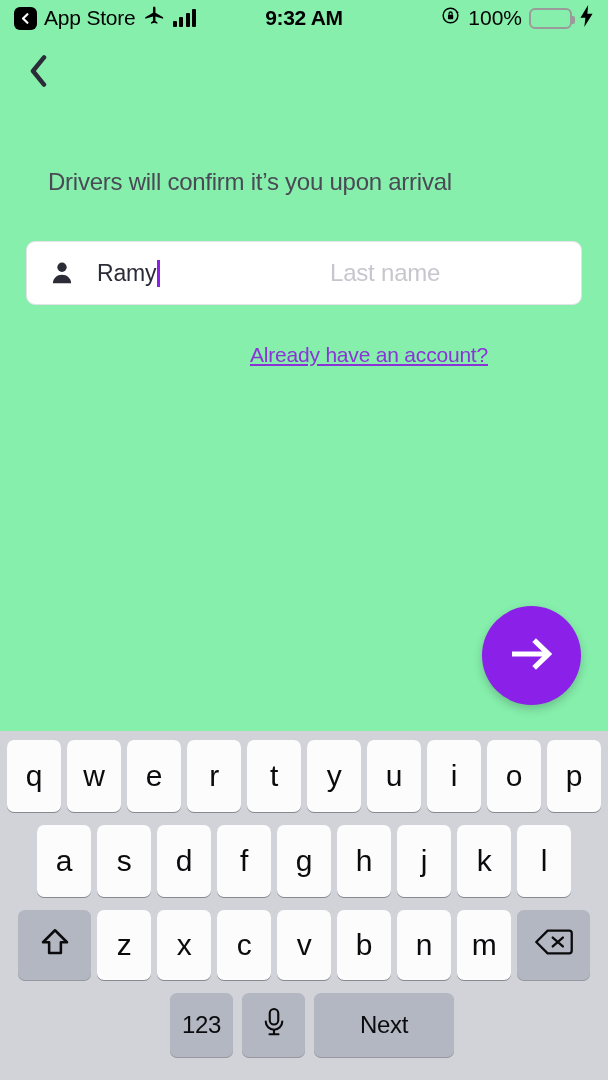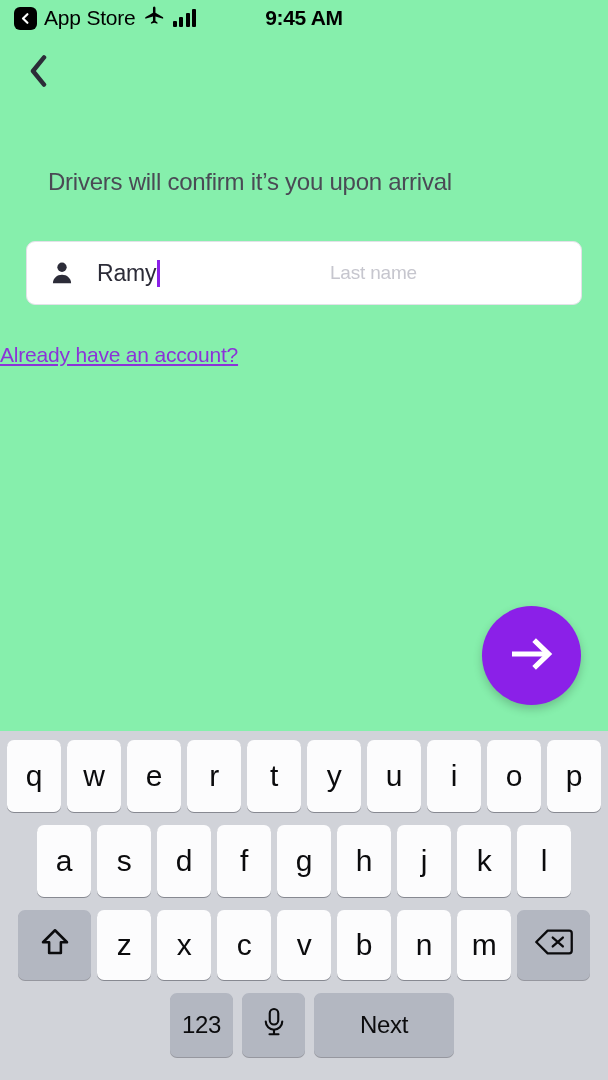--- a/index.html
+++ b/index.html
@@ -69,27 +69,27 @@
     display:flex; align-items:center; padding:0 22px;
   }
   .person-icon { flex:none; width:26px; height:26px; margin-right:22px; display:block; }
   .name-wrap { display:flex; align-items:center; }
   .first-name { font-size:23px; color:#2C2C38; letter-spacing:-0.2px; }
   .caret {
     display:inline-block; width:3px; height:27px; background:#8B20E8;
     margin-left:1px;
   }
   .placeholder {
-    position:absolute; left:303px; font-size:19px; color:#C6C6CE;
+    position:absolute; left:303px; font-size:24px; color:#C6C6CE;
     letter-spacing:-0.2px;
   }
 
   
   .acct-link {
-    position:absolute; top:343px; left:0; width:488px; text-align:left;
+    position:absolute; top:343px; left:0; width:488px; text-align:right;
     font-size:21px; color:#8B33D8; letter-spacing:-0.2px;text-decoration:underline;
   }
 
   
   .fab {
     position:absolute; top:606px; left:482px; width:99px; height:99px;
     border-radius:50%; background:#8B20E8; border:none;
     display:flex; align-items:center; justify-content:center;
     box-shadow:0 4px 10px rgba(0,0,0,0.20);
   }
@@ -142,22 +142,41 @@
           </svg>
       </span>
       <span class="bars">
         <i style="height:6px"></i>
           <i style="height:10px"></i>
           <i style="height:14px"></i>
           <i style="height:18px"></i>
       </span>
     </div>
 
-    <div class="sb-center">9:45 AM</div>
-
+    <div class="sb-center">9:32 AM</div>
+
+    <div class="sb-right">
+      <span>
+        <svg width="21" height="21" viewBox="0 0 24 24">
+          <circle cx="12" cy="12" r="8.4" fill="none" stroke="#000" stroke-width="1.7"></circle>
+          <rect x="9.1" y="11.2" width="6" height="5.2" rx="1" fill="#000"></rect>
+          <path d="M10.4 11.2v-1.5a1.7 1.7 0 0 1 3.4 0v1.5" fill="none" stroke="#000" stroke-width="1.5"></path>
+          <path d="M18.5 7.5 L21.4 8.1 L19.6 10.3 Z" fill="#000"></path>
+        </svg>
+      </span>
+      <span class="sb-pct">100%</span>
+      <span class="batt">
+        <span class="batt-fill"></span><span class="batt-cap"></span>
+      </span>
+      <span>
+        <svg width="15" height="22" viewBox="0 0 12 20">
+            <path d="M7.5 0 L0.5 11.5 H5 L4 20 L11.5 8 H6.8 Z" fill="#000"></path>
+          </svg>
+      </span>
+    </div>
   </div>
 
   <div class="backbtn">
     <span>
       <svg width="21" height="32" viewBox="0 0 16 26">
           <path d="M12.5 2 L3.5 13 L12.5 24" fill="none" stroke="#2C2C38" stroke-width="3.6" stroke-linecap="round" stroke-linejoin="round"></path>
         </svg>
     </span>
   </div>
 

